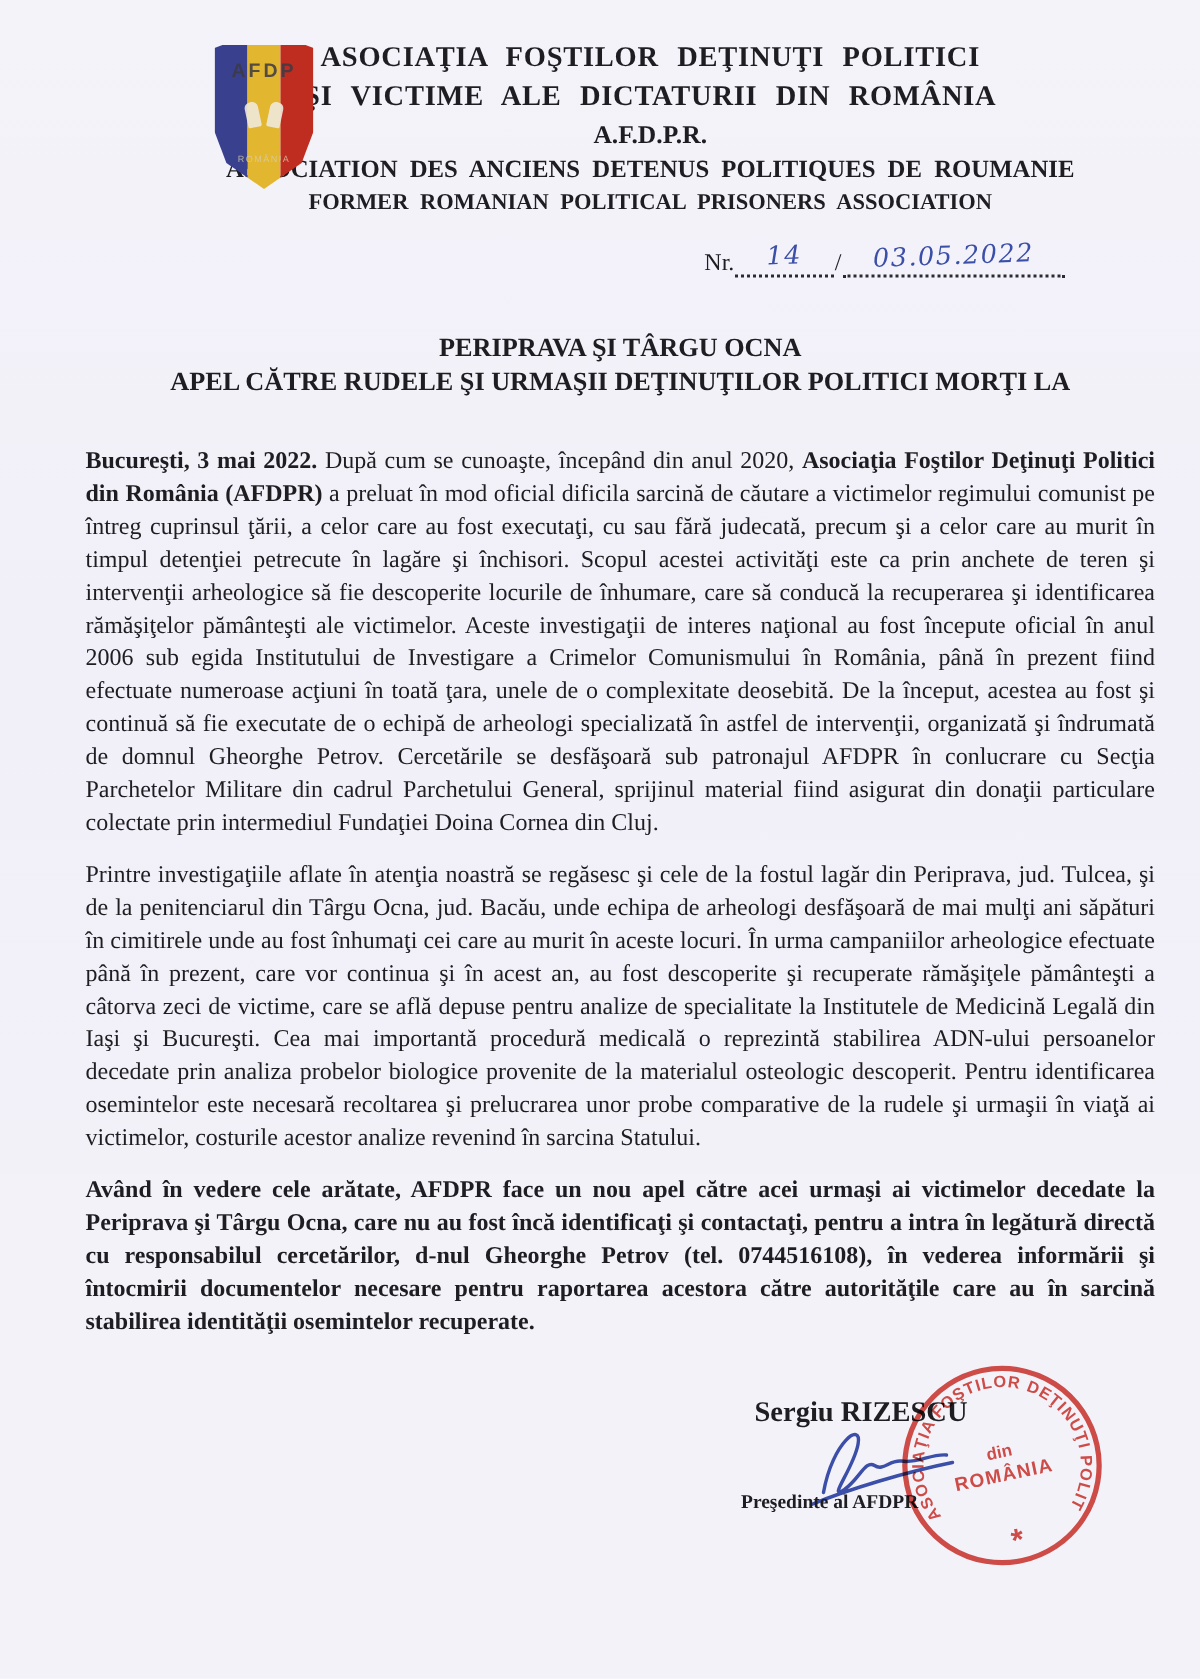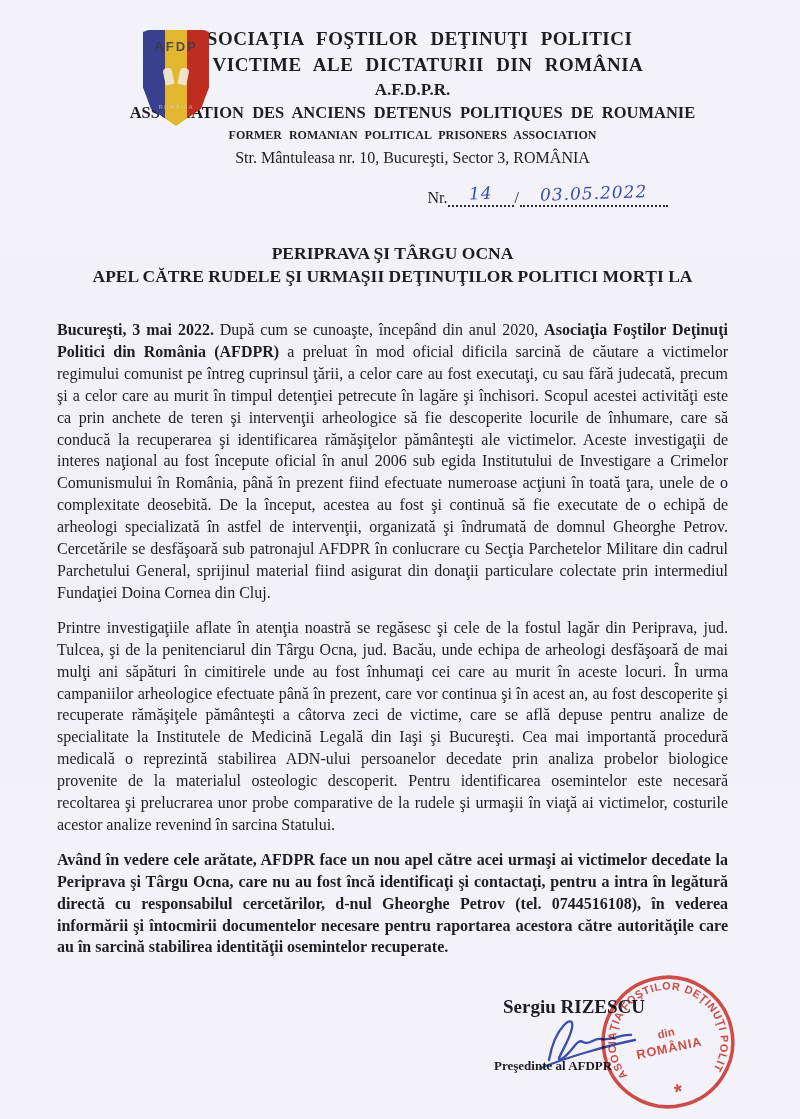--- a/index.html
+++ b/index.html
@@ -7,21 +7,21 @@
     width:800px;height:1119px;
     background:#f3f2f9;
     font-family:"Liberation Serif","DejaVu Serif",serif;
     color:#1d1d22;
     overflow:hidden;
   }
   .sheet{
     position:relative;width:800px;height:783px;
     background:linear-gradient(180deg,#f4f3fa 0%,#f1f0f8 55%,#f2f1f8 100%);
     box-sizing:border-box;
-    padding:26px 72px 0 57px;
+    padding:26px 30px 0 57px;
   }
   
   .letterhead{position:relative;text-align:center;padding-left:40px;}
   .crest{
     position:absolute;left:86px;top:4px;width:66px;height:96px;
     clip-path:polygon(0% 2%,8% 0%,92% 0%,100% 2%,100% 60%,88% 82%,50% 100%,12% 82%,0% 60%);
     display:flex;
   }
   .crest .stripe{flex:1;}
   .stripe-blue{background:#39408e;}
@@ -40,21 +40,21 @@
   .crest-emblem i:first-child{transform:rotate(-12deg);}
   .crest-emblem i:last-child{transform:rotate(12deg);}
   .crest-country{
     position:absolute;bottom:16px;left:0;width:100%;text-align:center;
     font-family:"Liberation Sans",sans-serif;font-size:6px;letter-spacing:1px;
     color:#d8cfae;opacity:.75;
   }
   .lh-ro{font-size:19px;font-weight:bold;letter-spacing:.5px;word-spacing:7px;line-height:26px;}
   .lh-acr{font-size:17px;font-weight:bold;margin-top:1px;line-height:22px;}
   .lh-fr{font-size:16.5px;font-weight:bold;word-spacing:4px;margin-top:1px;line-height:22px;}
-  .lh-en{font-size:12px;font-weight:bold;word-spacing:4px;line-height:22px;}
+  .lh-en{font-size:15px;font-weight:bold;word-spacing:4px;line-height:22px;}
   .lh-addr{font-size:16px;margin-top:1px;line-height:21px;}
   .lh-tel{font-size:16px;line-height:21px;}
   
   .nr-line{
     margin-top:17px;height:30px;text-align:right;padding-right:60px;
     font-size:16px;position:relative;
   }
   .dotted{
     display:inline-block;border-bottom:2px dotted #2a2a30;text-align:center;
     height:20px;vertical-align:bottom;
@@ -107,21 +107,20 @@
           <i></i>
           <i></i>
         </div>
       <div class="crest-country">ROMÂNIA</div>
     </div>
     <div class="lh-ro">ASOCIAŢIA FOŞTILOR DEŢINUŢI POLITICI</div>
     <div class="lh-ro">ŞI VICTIME ALE DICTATURII DIN ROMÂNIA</div>
     <div class="lh-acr">A.F.D.P.R.</div>
     <div class="lh-fr">ASSOCIATION DES ANCIENS DETENUS POLITIQUES DE ROUMANIE</div>
     <div class="lh-en">FORMER ROMANIAN POLITICAL PRISONERS ASSOCIATION</div>
-    <div class="lh-addr">Str. Mântuleasa nr. 10, Bucureşti, Sector 3, ROMÂNIA</div>
   </div>
 
   <div class="nr-line">
     <span>Nr.</span><span class="dotted" style="width:66px;"><span class="hand">14</span></span><span class="nr-slash">/</span><span class="dotted" style="width:148px;"><span class="hand">03.05.2022</span></span>
   </div>
 
   <div class="headline">
     <div>PERIPRAVA ŞI TÂRGU OCNA</div>
     <div>APEL CĂTRE RUDELE ŞI URMAŞII DEŢINUŢILOR POLITICI MORŢI LA</div>
   </div>

